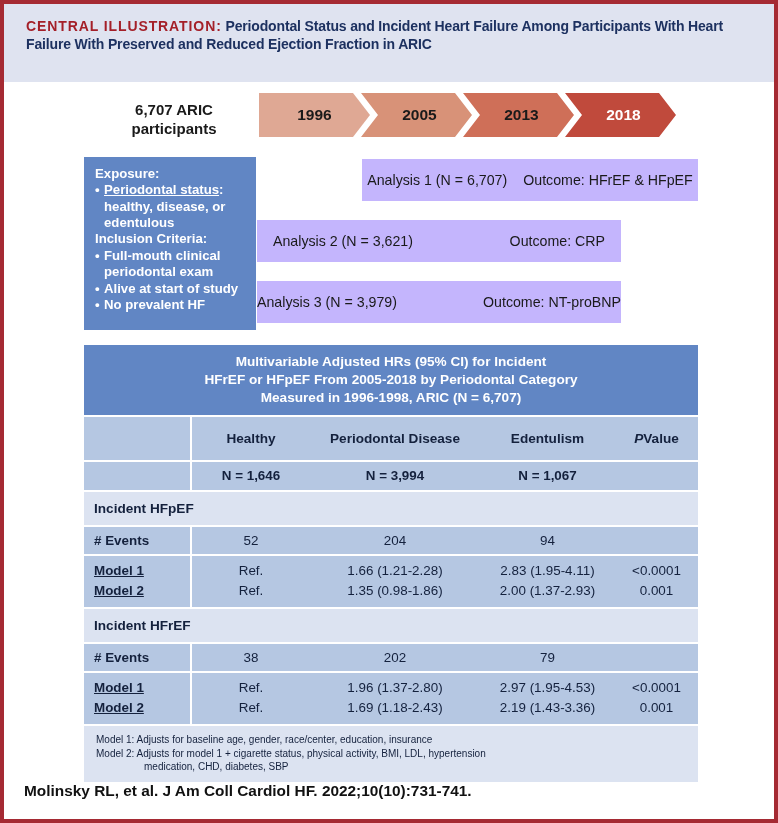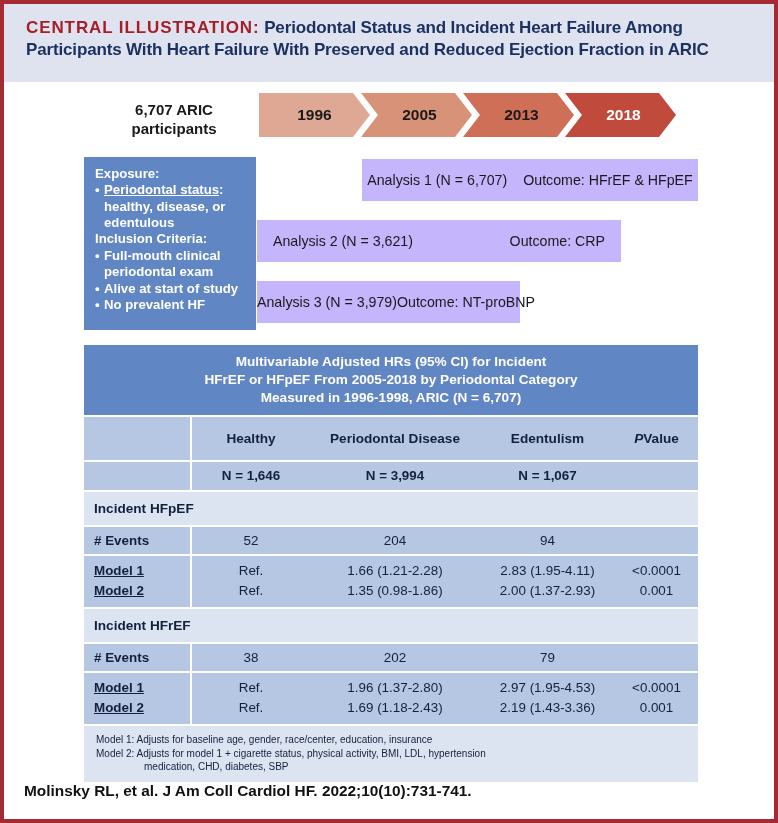--- a/index.html
+++ b/index.html
@@ -20,21 +20,21 @@
     position: relative;
   }
 
   
   .title-banner {
     background: #dfe3f0;
     padding: 13px 20px 12px 22px;
     min-height: 78px;
   }
   .title-text {
-    font-size: 17px;
+    font-size: 14px;
     line-height: 1.30;
     font-weight: bold;
     color: #1d3160;
     letter-spacing: -0.15px;
   }
   .ci-label {
     color: #a41f28;
     letter-spacing: 0.9px;
     font-weight: bold;
   }
@@ -123,21 +123,21 @@
     font-size: 14.2px;
     color: #1a1a1a;
     font-weight: normal;
     white-space: nowrap;
   }
   .analysis-bar .an-name { font-weight: normal; }
   .analysis-bar .an-outcome { font-weight: normal; }
 
   #bar1 { left: 358px; top: 2px;   width: 336px; justify-content: center; gap: 16px; }
   #bar2 { left: 253px; top: 63px;  width: 364px; padding: 8px 16px; justify-content: space-between; }
-  #bar3 { left: 253px; top: 124px; width: 263px; justify-content: flex-start; }
+  #bar3 { left: 253px; top: 124px; width: 364px; justify-content: space-between; }
 
   
   .table-wrap {
     position: absolute;
     left: 80px;
     top: 341px;
     width: 614px;
   }
   .tbl-header {
     background: #6186c4;

